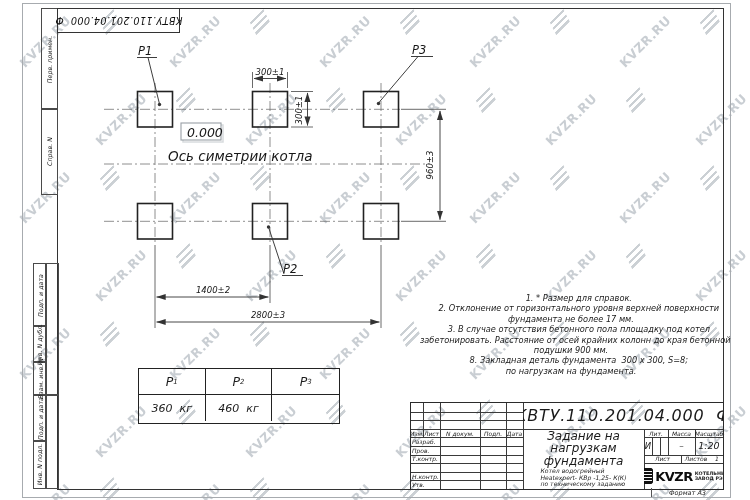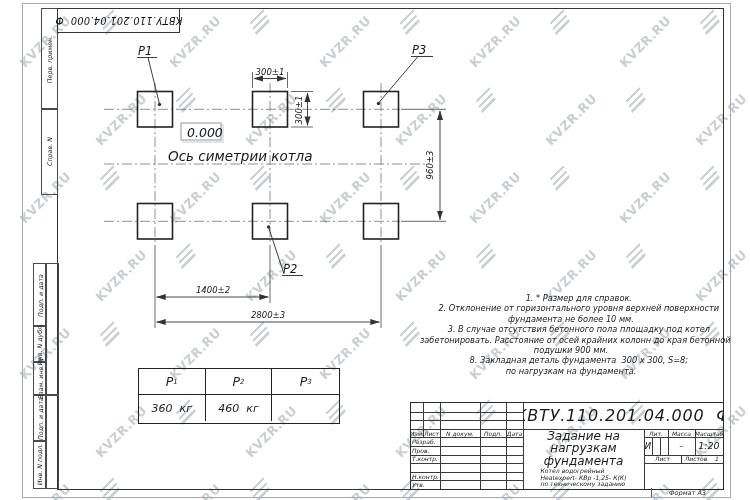--- a/index.html
+++ b/index.html
@@ -240,21 +240,21 @@
     <div class="cell hdr"><span>P</span><sub>1</sub></div>
     <div class="cell hdr"><span>P</span><sub>2</sub></div>
     <div class="cell hdr"><span>P</span><sub>3</sub></div>
     <div class="cell val">360  кг</div>
     <div class="cell val">460  кг</div>
   </div>
 
   <div class="abs notes">
       <div class="note-line">      1. * Размер для справок.</div>
       <div class="note-line">      2. Отклонение от горизонтального уровня верхней поверхности</div>
-      <div class="note-line">фундамента не более 10 мм.</div>
+      <div class="note-line">фундамента не более 17 мм.</div>
       <div class="note-line">      3. В случае отсутствия бетонного пола площадку под котел</div>
       <div class="note-line">забетонировать. Расстояние от осей крайних колонн до края бетонной</div>
       <div class="note-line">подушки 900 мм.</div>
       <div class="note-line">      8. Закладная деталь фундамента  300 х 300, S=8;</div>
       <div class="note-line">по нагрузкам на фундамента.</div>
     </div>
 
   <div class="abs tb">
 
     <div class="tline" style="left:12px;  top:0; width:1px; height:34.4px;"></div>
@@ -311,17 +311,27 @@
     <div class="tcell lbl6" style="left:233px; top:25.8px; width:24px; height:8.6px;">Лит.</div>
     <div class="tcell lbl6" style="left:257px; top:25.8px; width:27px; height:8.6px;">Масса</div>
     <div class="tcell lbl6" style="left:284px; top:25.8px; width:28px; height:8.6px;">Масштаб</div>
     <div class="tcell" style="left:233px; top:34.4px; width:8px; height:17.2px; font-size:8.5px;">И</div>
     <div class="tcell" style="left:257px; top:34.4px; width:27px; height:17.2px; font-size:9px;">–</div>
     <div class="tcell" style="left:284px; top:34.4px; width:28px; height:17.2px; font-size:9.5px;">1:20</div>
     <div class="tcell lbl6" style="left:233px; top:51.6px; width:37px; height:8.6px;">Лист</div>
     <div class="tcell lbl6" style="left:270px; top:51.6px; width:30px; height:8.6px;">Листов</div>
     <div class="tcell lbl6" style="left:300px; top:51.6px; width:12px; height:8.6px;">1</div>
 
+    <div class="tcell" style="left:233px; top:60.2px; width:79px; height:25.8px;">
+      <div class="logo-row">
+        <div class="logo-mark"></div>
+        <div class="logo-word">KVZR</div>
+        <div class="logo-cap">
+          <div>КОТЕЛЬНЫЙ</div>
+          <div>ЗАВОД РЭП</div>
+        </div>
+      </div>
+    </div>
   </div>
 
   <div class="abs format-box">Формат А3</div>
 
 </div>
 
 </body></html>

